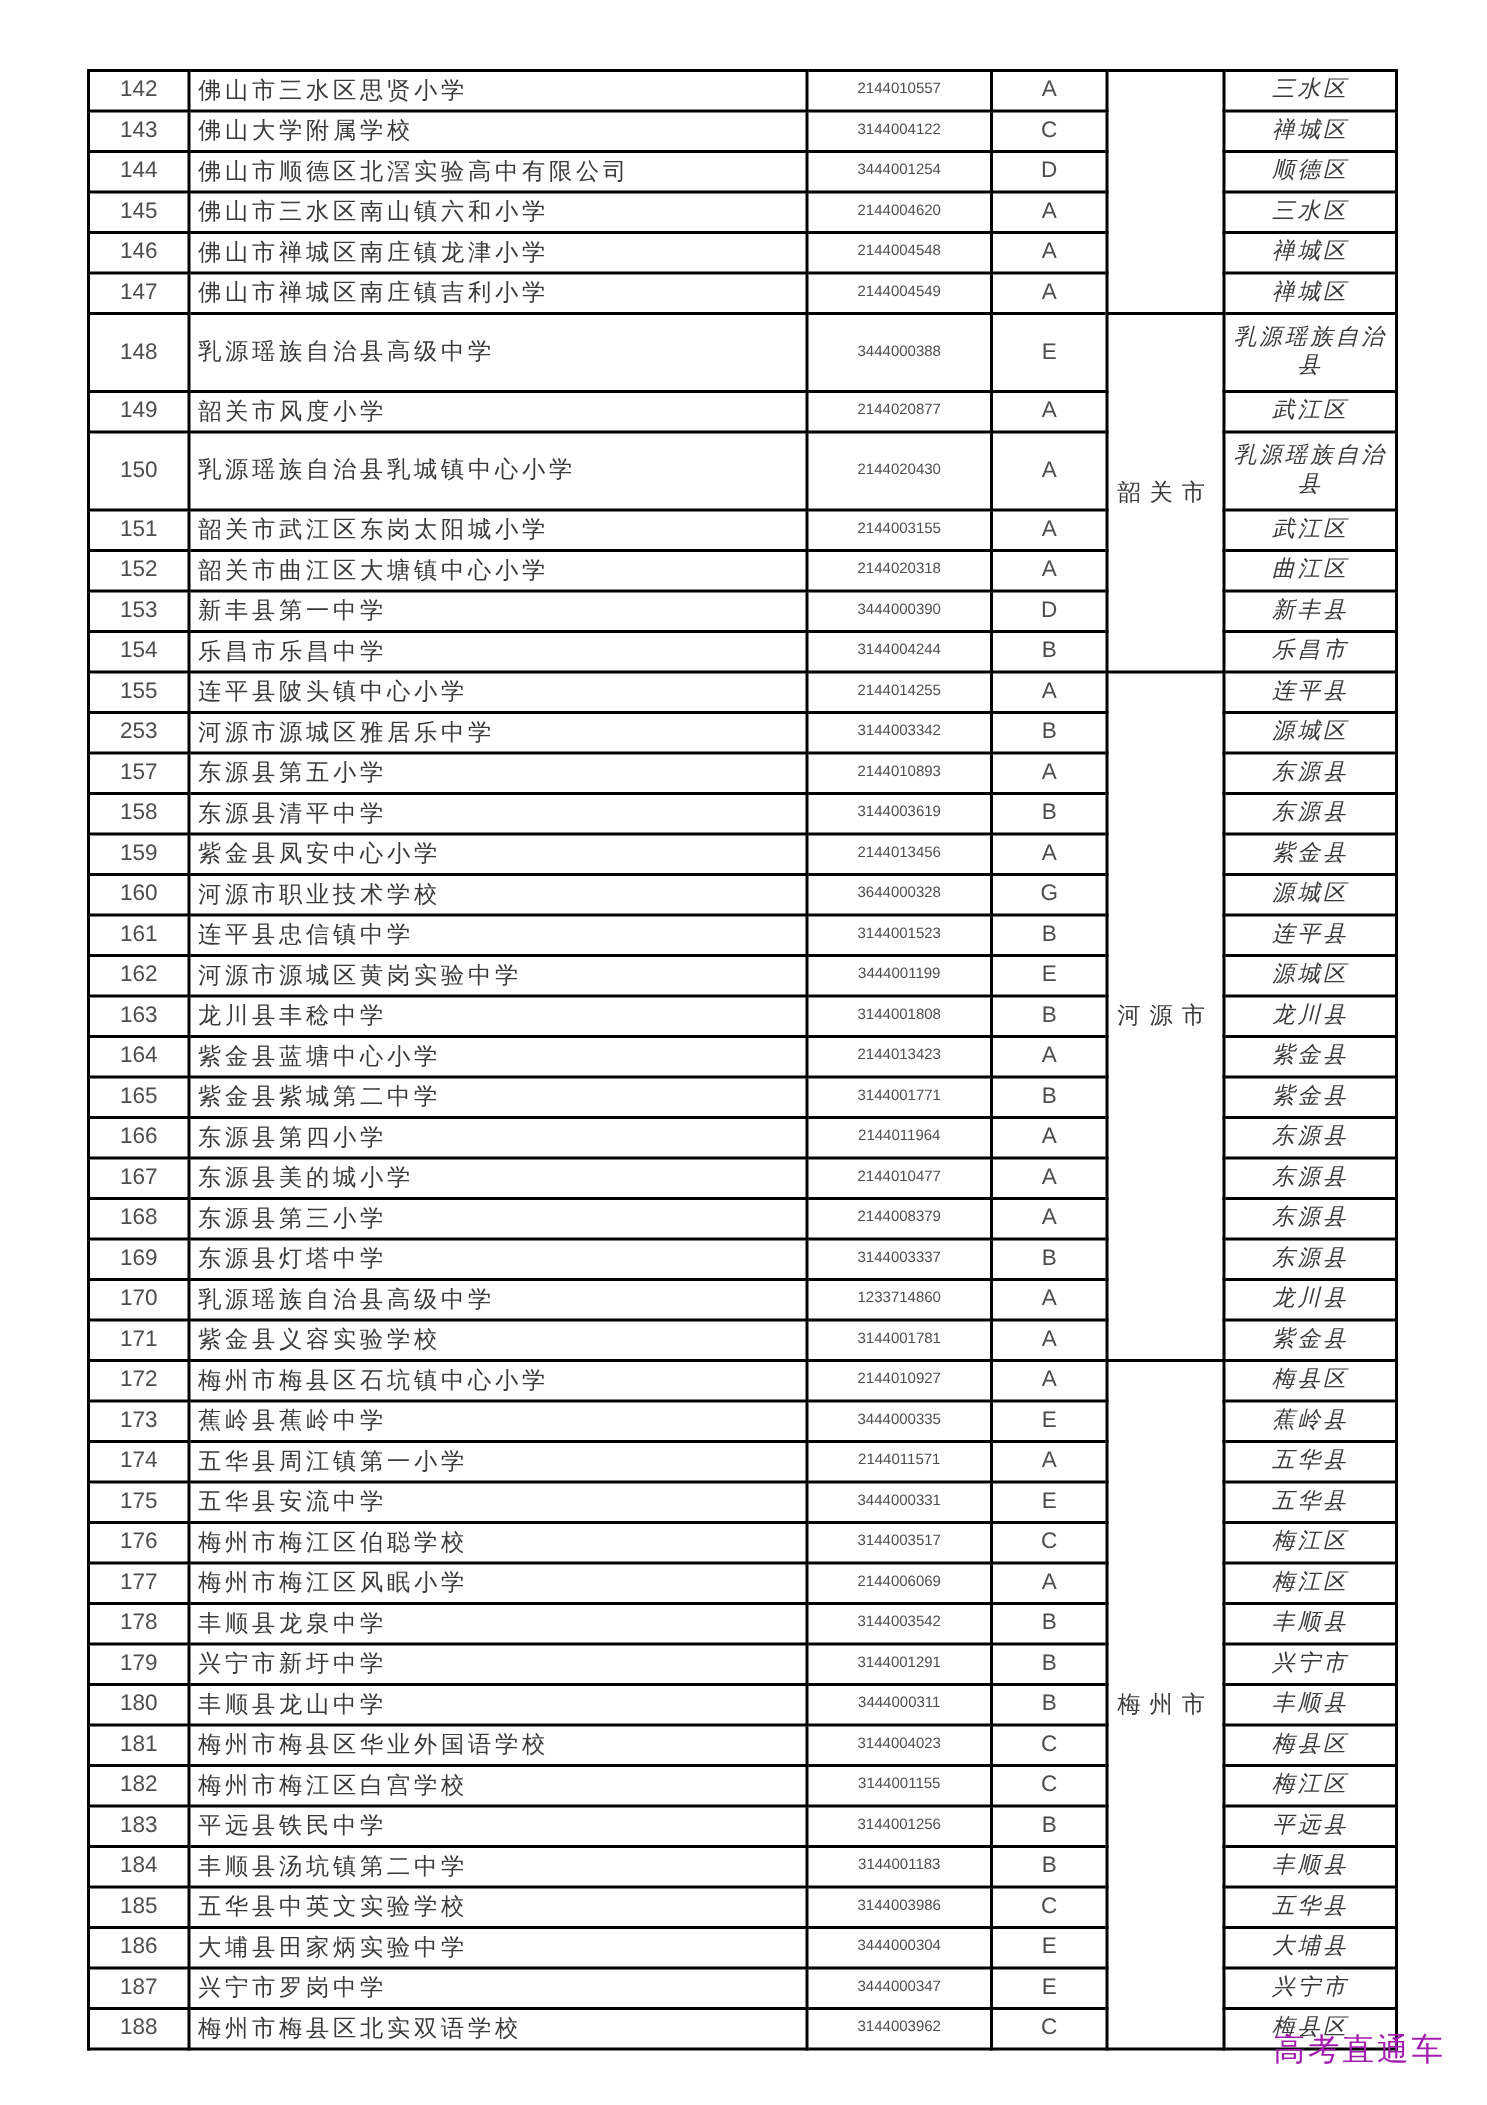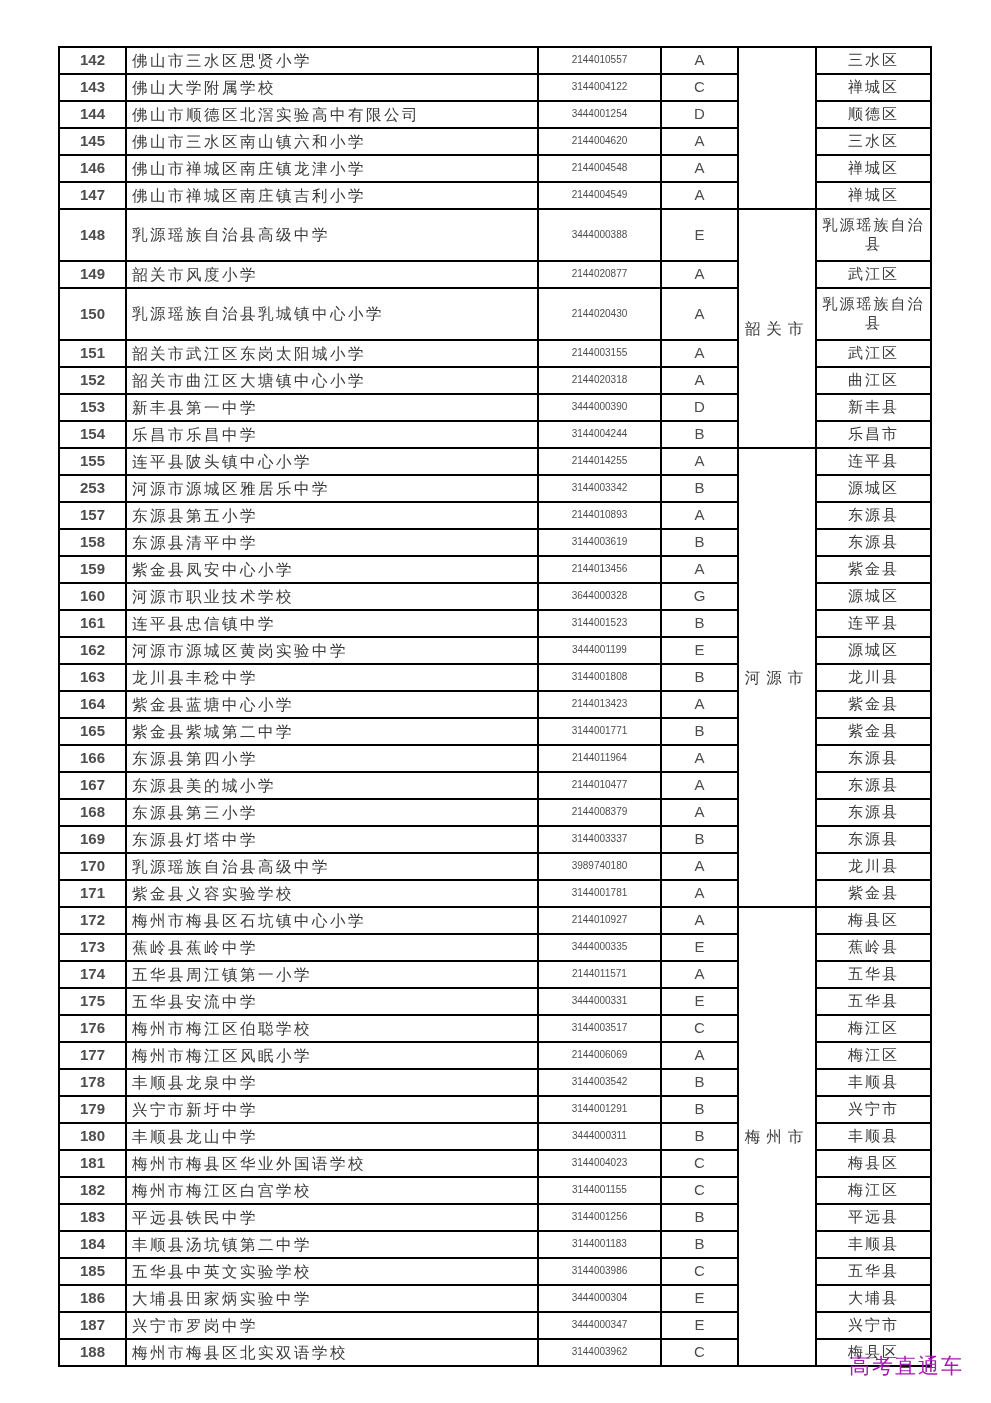--- a/index.html
+++ b/index.html
@@ -35,21 +35,20 @@
     line-height: 1.25;
     overflow: hidden;
     background: #ffffff;
   }
   tr.tall td { height: 50px; }
   .c-no {
     text-align: center;
     font-family: "Liberation Sans", sans-serif;
     font-size: 15px;
     color: #4d4d4d;
-    font-weight: bold;
   }
   .c-school {
     text-align: left;
     padding-left: 5px !important;
     font-size: 15.5px;
     letter-spacing: 2.5px;
     color: #3a3a3a;
     white-space: nowrap;
   }
   .c-code {
@@ -72,20 +71,21 @@
     color: #3a3a3a;
     margin-top: 40px;
   }
   .c-district {
     text-align: center;
     vertical-align: middle;
     font-size: 15px;
     letter-spacing: 2px;
     color: #3a3a3a;
     line-height: 1.4;
+    font-style: italic;
   }
   .watermark {
     position: absolute;
     top: 1352px;
     right: 27px;
     font-size: 21px;
     letter-spacing: 2px;
     color: #a21caf;
     font-family: "Liberation Serif", serif;
   }
@@ -300,21 +300,21 @@
         <tr>
           <td class="c-no">169</td>
           <td class="c-school">东源县灯塔中学</td>
           <td class="c-code">3144003337</td>
           <td class="c-grade">B</td>
           <td class="c-district">东源县</td>
         </tr>
         <tr>
           <td class="c-no">170</td>
           <td class="c-school">乳源瑶族自治县高级中学</td>
-          <td class="c-code">3989740180</td>
+          <td class="c-code">1233714860</td>
           <td class="c-grade">A</td>
           <td class="c-district">龙川县</td>
         </tr>
         <tr>
           <td class="c-no">171</td>
           <td class="c-school">紫金县义容实验学校</td>
           <td class="c-code">3144001781</td>
           <td class="c-grade">A</td>
           <td class="c-district">紫金县</td>
         </tr>

